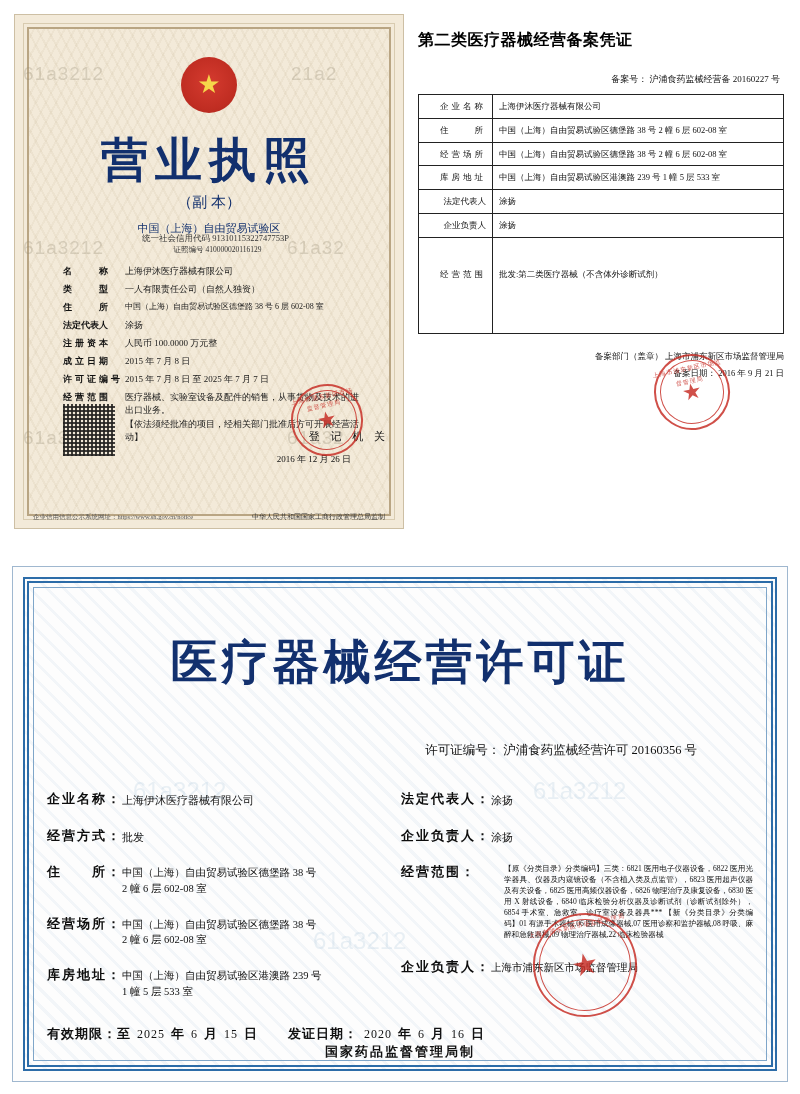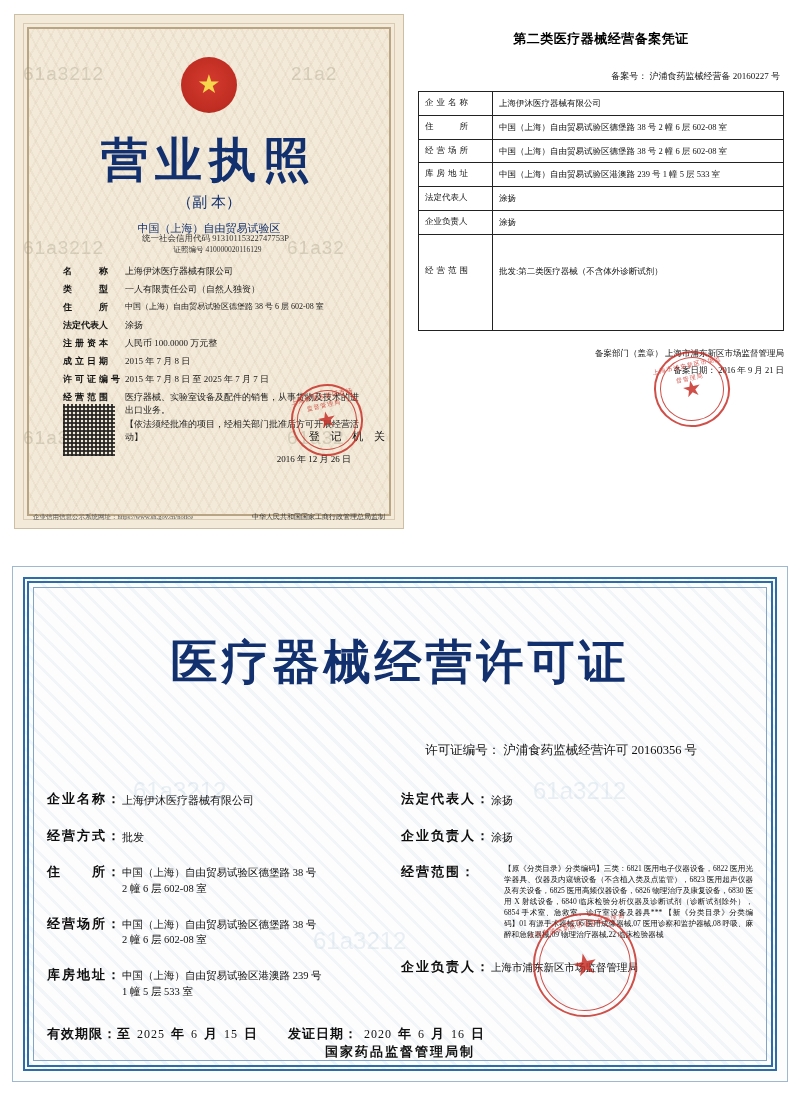--- a/index.html
+++ b/index.html
@@ -185,22 +185,22 @@
     color: #333;
   }
 
   
   .record {
     position: absolute;
     left: 418px; top: 30px;
     width: 366px; height: 430px;
   }
   .rec-title {
-    text-align: center;
-    font-size: 13px;
+    text-align: left;
+    font-size: 16px;
     font-weight: bold;
     letter-spacing: .5px;
     color: #000;
   }
   .rec-no {
     margin-top: 22px;
     text-align: right;
     padding-right: 4px;
     font-size: 9px;
   }
@@ -211,24 +211,23 @@
     font-size: 8.5px;
   }
   .rec-table td {
     border: 1px solid #222;
     padding: 5px 6px;
     vertical-align: middle;
     line-height: 1.5;
   }
   .rec-table td.k {
     width: 74px;
-    text-align: left;
+    text-align: right;
     letter-spacing: 3px;
     white-space: nowrap;
-    font-family: Liberation Mono, monospace;
   }
   .rec-table tr.scope td.k { vertical-align: top; padding-top: 30px; }
   .rec-table tr.scope td.v { height: 96px; vertical-align: top; padding-top: 30px; }
   .rec-foot {
     margin-top: 14px;
     font-size: 8.5px;
     text-align: right;
     line-height: 2.1;
     position: relative;
   }

